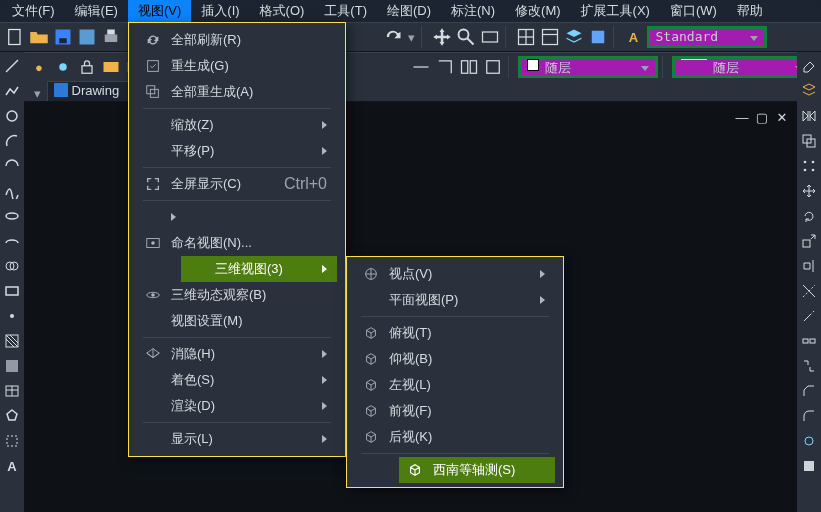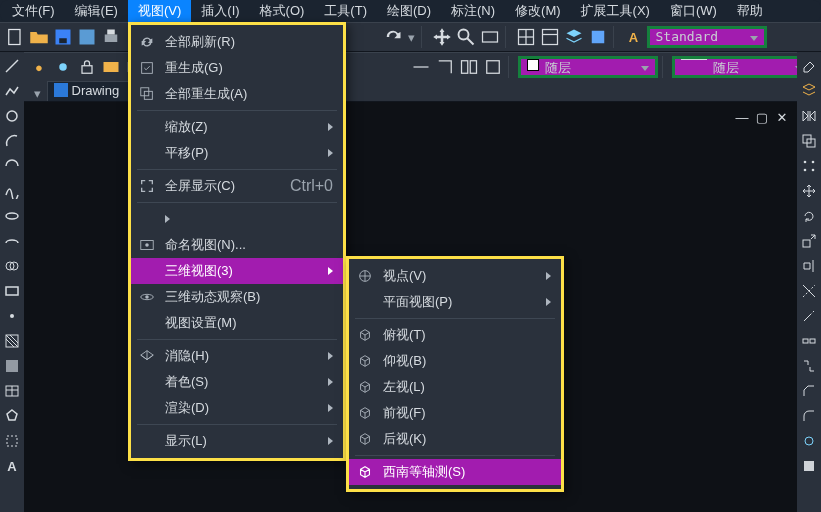--- a/index.html
+++ b/index.html
@@ -1,20 +1,20 @@
 <!DOCTYPE html>
 <html><head>
 <meta charset="utf-8">
 <style>
   * { margin:0; padding:0; box-sizing:border-box; font-family:"Microsoft YaHei","SimSun",sans-serif; font-size:13px; user-select:none; }
   body { width:821px; height:512px; background:#1b2430; color:#d6dbe0; overflow:hidden; position:relative; }
   
   .menubar { height:22px; background:#1b2430; display:flex; align-items:center; padding:0 2px;border-radius:8px; }
   .menubar .mitem { padding:2px 10px; color:#d6dbe0; white-space:nowrap; }
-  .menubar .mitem.active { background:#0a84ff; color:#ffffff; }
+  .menubar .mitem.active { background:#0a84ff; color:#000000; }
   
   .tbrow { height:30px; background:#2a313c; border-top:1px solid #3a424d; border-bottom:1px solid #11161e; display:flex; align-items:center; padding:0 4px; gap:2px; }
   .tbtn { width:22px; height:22px; display:flex; align-items:center; justify-content:center; border:1px solid transparent; color:#c8cdd2; }
   .tsep { width:6px; height:22px; border-left:1px solid #3a424d; margin:0 2px; }
   .combo { height:22px; background:#a21caf; border:3px solid #15803d; display:flex; padding:0 6px; gap:6px; color:#c8cdd2; position:relative; min-width:70px; }
   .combo .tri { position:absolute; right:6px; top:7px; width:0; height:0; border-left:4px solid transparent; border-right:4px solid transparent; border-top:5px solid #9aa3ad; }
   .swatch { width:12px; height:12px; background:#fff; border:1px solid #000; }
   
   .vtool { position:absolute; left:0; width:24px; background:#2a313c; display:flex; flex-direction:column; align-items:center; padding-top:4px; gap:5px; }
   .vtool-l { top:52px; height:460px; }
@@ -23,23 +23,23 @@
   .vbtn svg { width:16px; height:16px; }
   
   .tabs { position:absolute; left:24px; top:80px; right:24px; height:22px; background:#2a313c; border-bottom:1px solid #11161e; display:flex; align-items:flex-end; padding-left:6px; gap:2px; }
   .dtab { height:20px; background:#1b2430; border:1px solid #3a424d; border-bottom:none; padding:1px 10px 0 6px; display:flex; gap:4px; color:#d6dbe0; font-family:monospace; }
   .dtab .fi { width:14px; height:14px; background:#2b79d9; display:inline-block; }
   
   .canvas { position:absolute; left:24px; right:24px; top:102px; bottom:0; background:#0e1116; }
   .canvas .winctls { position:absolute; right:8px; top:8px; display:flex; gap:6px; color:#d6dbe0; }
   .canvas .winctls span { width:14px; height:14px; display:inline-flex; align-items:center; justify-content:center; cursor:pointer; }
   
-  .menu { position:absolute; background:#2a313c; border:3px solid #fde047; box-shadow:3px 3px 10px rgba(0,0,0,.5); padding:4px 0; min-width:212px; z-index:50; }
+  .menu { position:absolute; background:#2a313c; border:1px solid #fde047; box-shadow:3px 3px 10px rgba(0,0,0,.5); padding:4px 8px; min-width:212px; z-index:50; }
   .mrow { display:flex; align-items:center; height:26px; padding:0 10px 0 6px; gap:8px; position:relative; }
-  .mrow.hl { background:#a21caf; color:#fff; }
+  .mrow.hl { background:#4d7c0f; color:#fff;margin-left:44px; }
   .mrow .ic { width:20px; height:20px; display:flex; align-items:center; justify-content:center; color:#aeb6bf; }
   .mrow.hl .ic { color:#fff; }
   .mrow .lbl { flex:1; white-space:nowrap; }
   .mrow .sc { color:#9aa3ad; font-size:16px; }
   .mrow .arr { width:0; height:0; border-top:4px solid transparent; border-bottom:4px solid transparent; border-left:5px solid #aeb6bf; }
   .mrow.hl .arr { border-left-color:#fff; }
   .msep { height:1px; background:#3e4753; margin:3px 6px; }
   
   .tbrow2 { position:absolute; left:0; right:0; top:52px; }
 </style>

